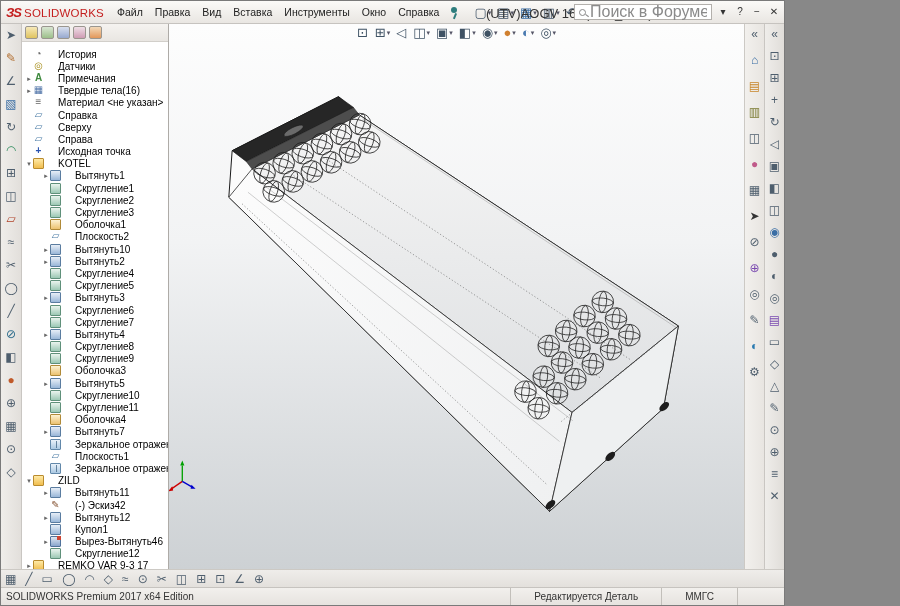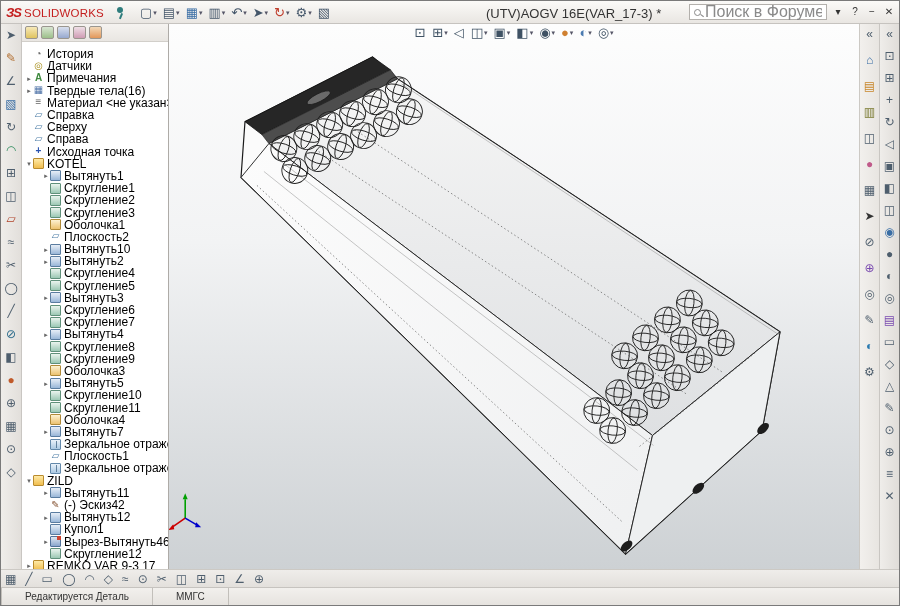--- a/index.html
+++ b/index.html
@@ -1,18 +1,18 @@
 <!DOCTYPE html>
 <html><head>
 <meta charset="utf-8">
 <style>
   *{margin:0;padding:0;box-sizing:border-box}
   html,body{width:900px;height:606px}
   body{font-family:"Liberation Sans","DejaVu Sans",sans-serif;background:#888}
-  #win{position:relative;width:900px;height:606px;background:#e8e6e3;overflow:hidden;border:1px solid #7a7a7a}
+  #win{position:relative;width:785px;height:606px;background:#e8e6e3;overflow:hidden;border:1px solid #7a7a7a}
 
   
   .menubar{position:absolute;top:0;left:0;width:100%;height:23px;background:linear-gradient(#fbfaf8,#e9e6e2);border-bottom:1px solid #c6c3bf;display:flex;align-items:center;font-size:11px;color:#222;z-index:20}
   .logo{display:flex;align-items:baseline;padding:0 7px 0 5px;flex:none}
   .logo-mark{color:#c41e1e;font-weight:bold;font-style:italic;font-size:13px;letter-spacing:-1px;margin-right:3px}
   .logo-text{color:#c41e1e;font-weight:normal;font-size:11.5px;letter-spacing:.2px}
   .menus{display:flex;align-items:center}
   .menu-item{padding:2px 6px;cursor:default;white-space:nowrap;font-size:10.5px}
   .pin{width:13px;height:15px;position:relative;margin:0 3px;flex:none}
   .pin::before{content:"";position:absolute;left:3px;top:2px;width:6px;height:6px;background:#2e7d7d;border-radius:50%}
@@ -52,21 +52,21 @@
   .ticon[data-icon="mirror"]{background:linear-gradient(#eaf2fa,#aac8e2);border:1px solid #6288aa}
   .ticon[data-icon="mirror"]::after{content:"";position:absolute;left:50%;top:1px;bottom:1px;width:1px;background:#345a7a;opacity:.7}
   .ticon[data-icon="history"]{color:#6a6a6a}
   .ticon[data-icon="sensors"]{color:#a89020}
   .ticon[data-icon="annotations"]{color:#3f8a3f;font-weight:bold;font-size:9px}
   .ticon[data-icon="bodies"]{color:#4a6fa5}
   .ticon[data-icon="material"]{color:#666}
   .ticon[data-icon="plane"],.ticon[data-icon="plane2"]{color:#4a7ba6}
   .ticon[data-icon="origin"]{color:#2a54b0;font-weight:bold}
   .ticon[data-icon="sketch"]{color:#8a5a3a}
-  .tlabel{font-size:12px;margin-left:3px;color:#000}
+  .tlabel{font-size:10px;margin-left:14px;color:#000}
 
   
   .viewport{position:absolute;left:168px;top:23px;right:40px;bottom:36px;background:linear-gradient(180deg,#fdfdfd 0%,#f2f3f4 40%,#cdd1d4 100%);overflow:hidden}
   .hud{position:absolute;top:2px;left:50%;transform:translateX(-50%);display:flex;align-items:center;gap:6px;z-index:5}
   .hud-btn{display:flex;align-items:center;color:#3f5264;font-size:13px;line-height:1}
   .model{position:absolute;inset:0;width:100%;height:100%}
 
   
   .right-strips{position:absolute;right:0;top:23px;bottom:36px;width:40px;display:flex;z-index:10}
   .strip{width:20px;display:flex;flex-direction:column;align-items:center;padding-top:4px;overflow:hidden}
@@ -83,20 +83,30 @@
 </head>
 <body>
 
 <div id="win">
 
   <div class="menubar">
     <div class="logo">
       <span class="logo-mark">ЗS</span>
       <span class="logo-text">SOLIDWORKS</span>
     </div>
+    <div class="menus">
+
+    <span class="menu-item">Файл</span>
+        <span class="menu-item">Правка</span>
+        <span class="menu-item">Вид</span>
+        <span class="menu-item">Вставка</span>
+        <span class="menu-item">Инструменты</span>
+        <span class="menu-item">Окно</span>
+        <span class="menu-item">Справка</span>
+      </div>
     <span class="pin"></span>
     <div class="qat">
 
         <span class="qat-btn">
           <span>▢</span>
           <span class="caret">▾</span>
         </span>
 
         <span class="qat-btn">
           <span>▤</span>
@@ -656,18 +666,19 @@
       <span class="strip-icon">⊙</span>
       <span class="strip-icon">✂</span>
       <span class="strip-icon">◫</span>
       <span class="strip-icon">⊞</span>
       <span class="strip-icon">⊡</span>
       <span class="strip-icon">∠</span>
       <span class="strip-icon">⊕</span>
     </div>
 
   <div class="status">
+    <span class="status-left">SOLIDWORKS Premium 2017 x64 Edition</span>
     <span class="status-seg">Редактируется Деталь</span>
     <span class="status-seg small">ММГС</span>
     <span class="status-seg small"></span>
   </div>
 
 </div>
 
 </body></html>

